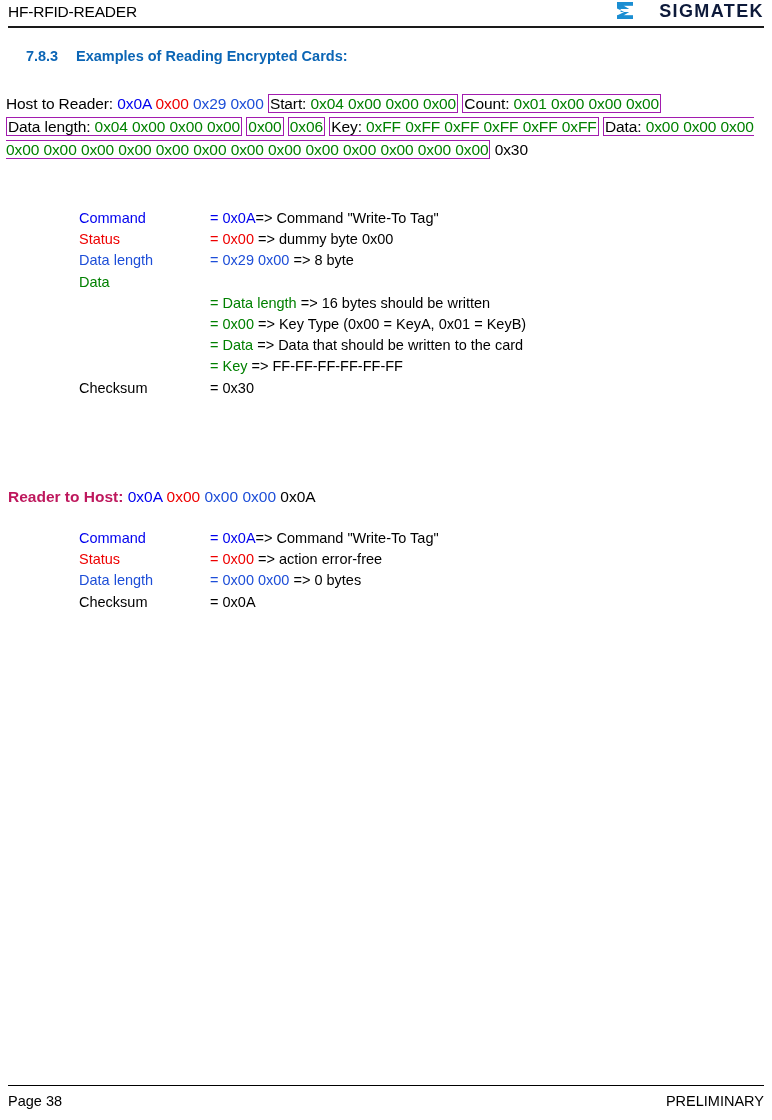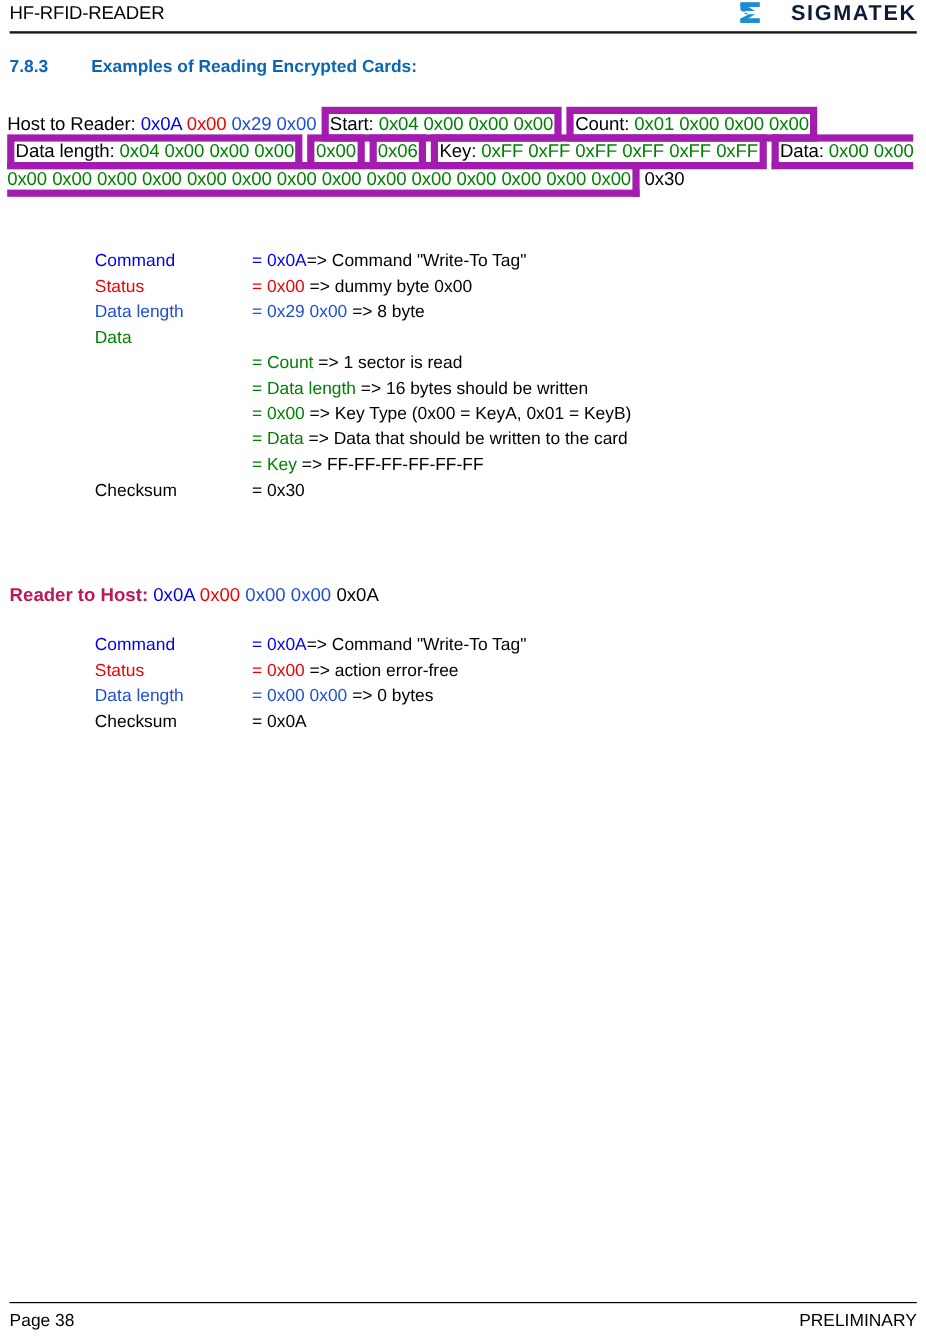--- a/index.html
+++ b/index.html
@@ -69,37 +69,38 @@
     top: 48px;
     width: 740px;
     color: #0b65b5;
     font-size: 14.5px;
     font-weight: bold;
     white-space: nowrap;
   }
   .section-heading .sec-num {
     display: inline-block;
     width: 68px;
+    text-align: center;
   }
 
   
   .hex-flow {
     position: absolute;
     left: 6px;
     top: 92px;
     width: 762px;
     font-size: 15.5px;
     line-height: 23px;
     letter-spacing: -0.1px;
   }
   .hex-flow .seg {
     white-space: nowrap;
   }
   .hex-flow .boxed {
-    border: 6px solid #a21caf;
+    border: 1px solid #a21caf;
     padding: 0 1px;
   }
   .plain { color: #000000; }
   .c-cmd { color: #0000ee; }
   .c-status { color: #ee0000; }
   .c-len { color: #1d4ed8; }
   .c-data { color: #008000; }
 
   
   .desc-block {
@@ -250,24 +251,20 @@
     </div>
     <div class="desc-row">
       <span class="desc-label c-len">Data length</span>
       <span class="desc-value"><span class="c-len">=  </span><span class="c-len">0x29 0x00</span><span class="plain"> =&gt; 8 byte</span></span>
     </div>
     <div class="desc-row">
       <span class="desc-label c-data">Data</span>
     </div>
     <div class="desc-row">
       <span class="desc-label plain"></span>
-      <span class="desc-value"><span class="c-data">= </span><span class="c-data">Count</span><span class="plain"> =&gt; 1 sector is read</span></span>
-    </div>
-    <div class="desc-row">
-      <span class="desc-label plain"></span>
       <span class="desc-value"><span class="c-data">= </span><span class="c-data">Data length</span><span class="plain"> =&gt; 16 bytes should be written</span></span>
     </div>
     <div class="desc-row">
       <span class="desc-label plain"></span>
       <span class="desc-value"><span class="c-data">= </span><span class="c-data">0x00</span><span class="plain"> =&gt; Key Type (0x00 = KeyA, 0x01 = KeyB)</span></span>
     </div>
     <div class="desc-row">
       <span class="desc-label plain"></span>
       <span class="desc-value"><span class="c-data">= </span><span class="c-data">Data</span><span class="plain"> =&gt; Data that should be written to the card</span></span>
     </div>

